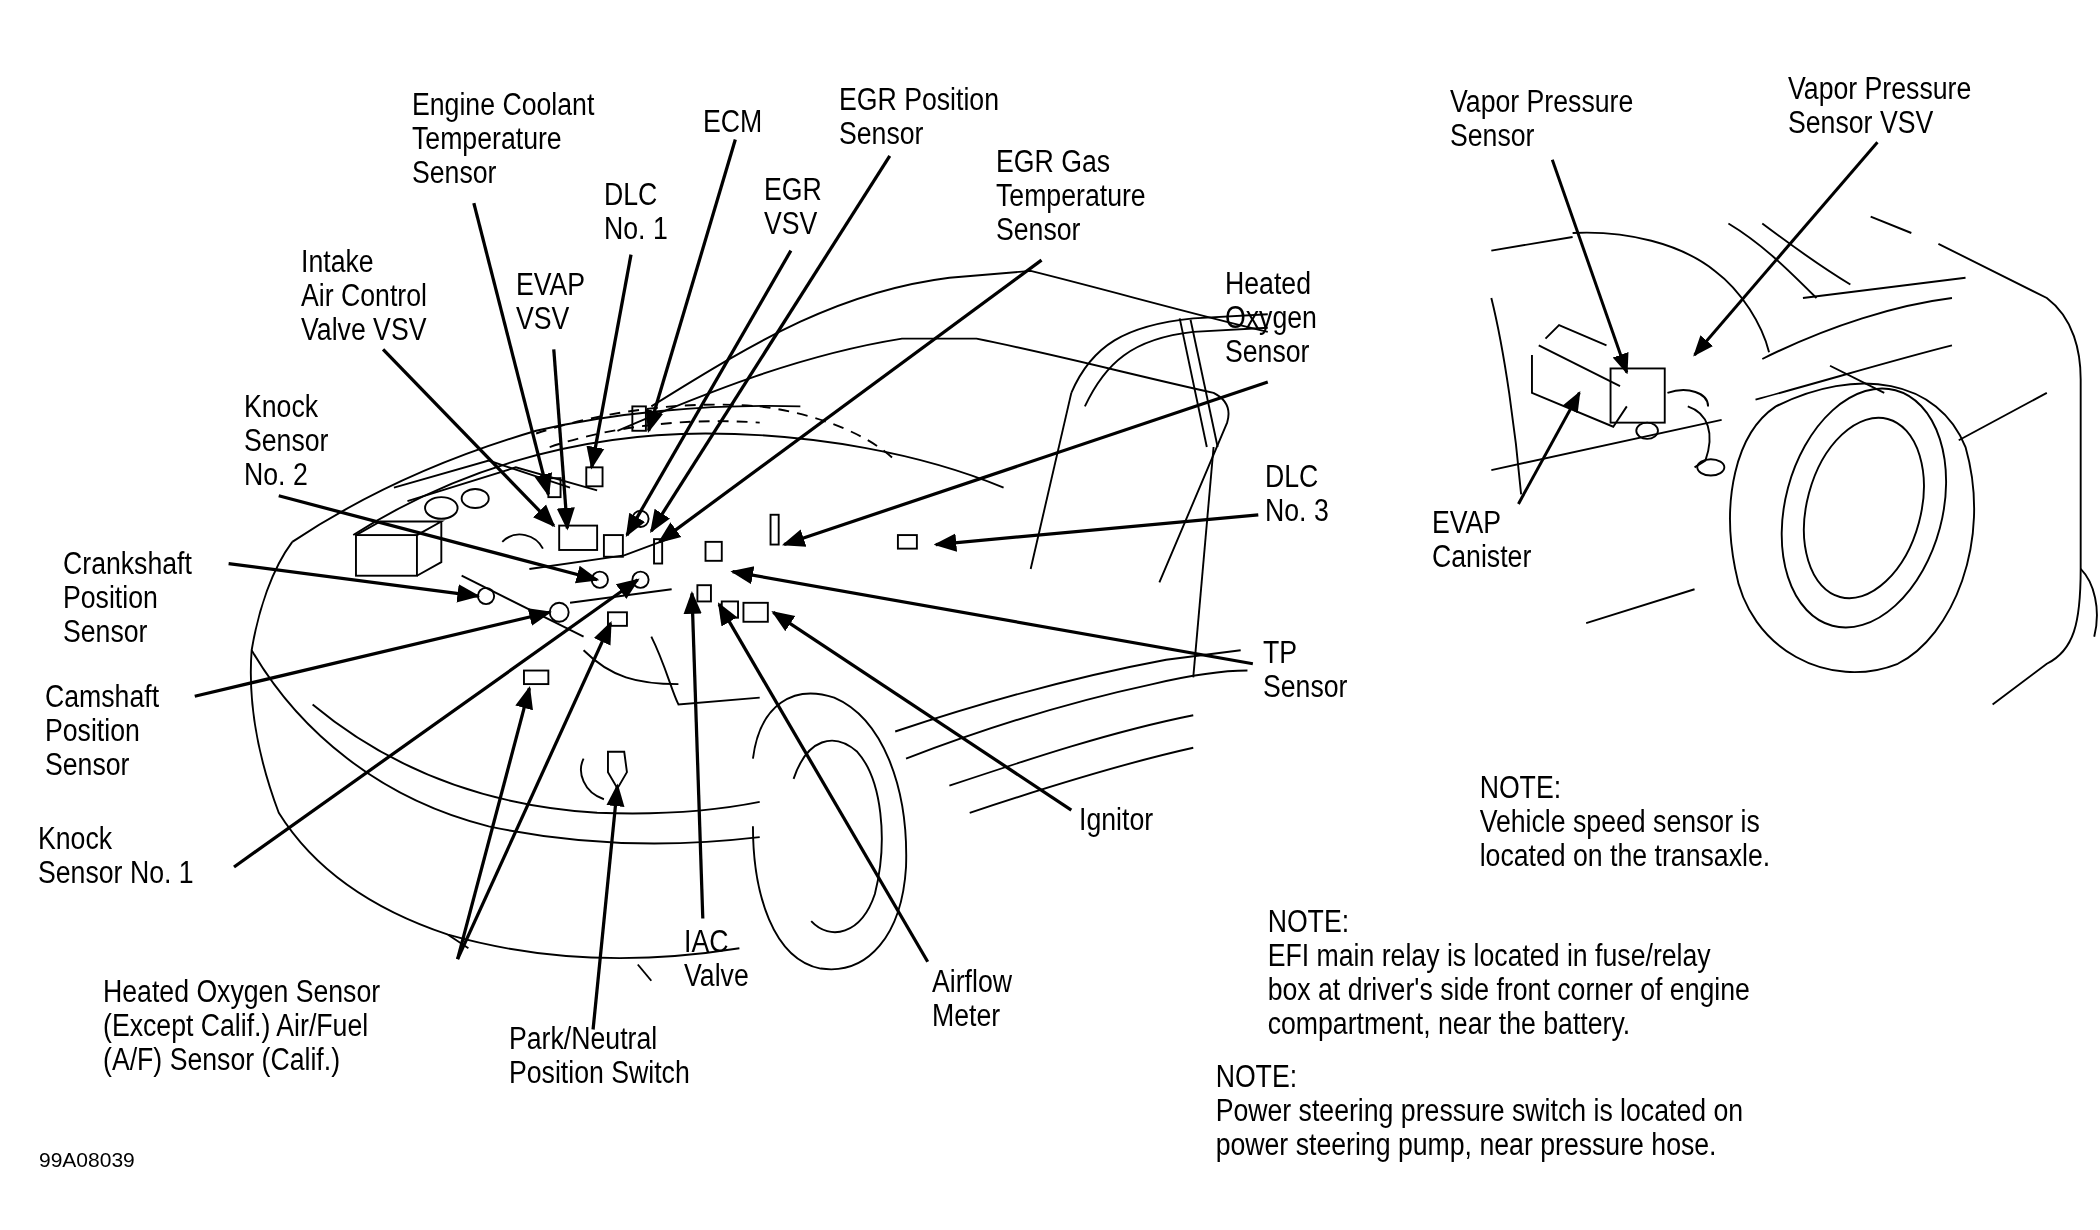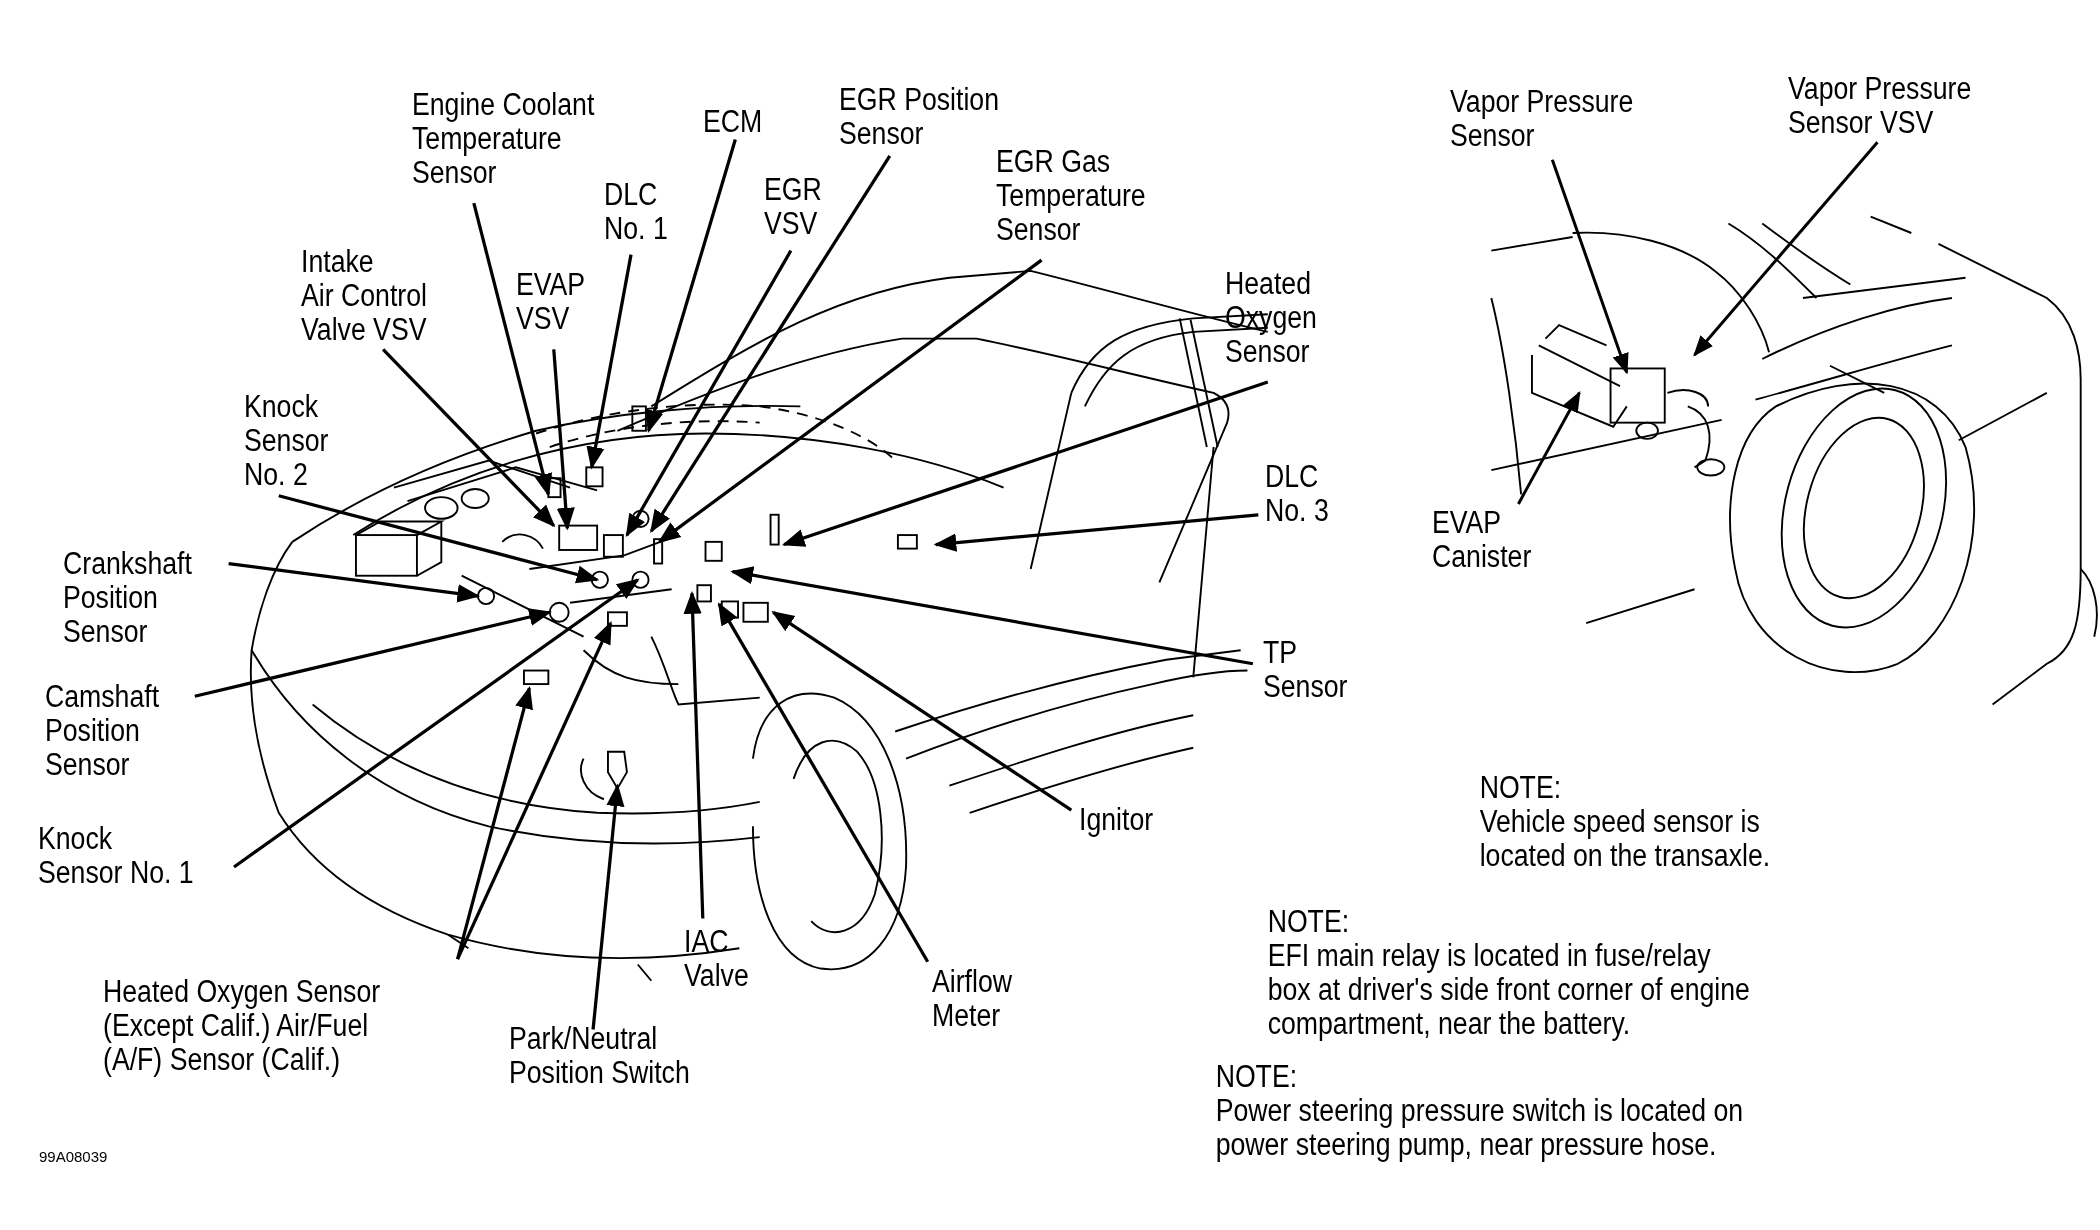--- a/index.html
+++ b/index.html
@@ -6,21 +6,21 @@
   body { width:2100px; height:1230px; position:relative; overflow:hidden;
          font-family:"Liberation Sans", "DejaVu Sans", sans-serif; color:#000; }
   #stage { position:absolute; left:1px; top:0; width:2100px; height:1069px; }
   svg#art { position:absolute; left:0; top:0; width:2100px; height:1230px; }
   .lbl { position:absolute; font-size:31px; line-height:34px; white-space:pre;
          transform:scaleX(0.86); transform-origin:left top; letter-spacing:0px; }
   .note { position:absolute; font-size:31px; line-height:34px; white-space:pre;
           transform:scaleX(0.86); transform-origin:left top; }
   .note .head { display:inline-block; vertical-align:top; }
   .note .body { display:inline-block; vertical-align:top; }
-  .figid { position:absolute; left:38px; top:1148px; font-size:15px; }
+  .figid { position:absolute; left:38px; top:1148px; font-size:21px; }
 </style>
 </head>
 <body>
 
 <div id="stage">
   <svg id="art" viewBox="0 0 1550 908" preserveAspectRatio="none">
     <defs>
       <marker id="arr" viewBox="0 0 10 10" refX="9" refY="5" markerWidth="7" markerHeight="7" orient="auto-start-reverse">
         <path d="M0,1 L10,5 L0,9 z" fill="#000"></path>
       </marker>

